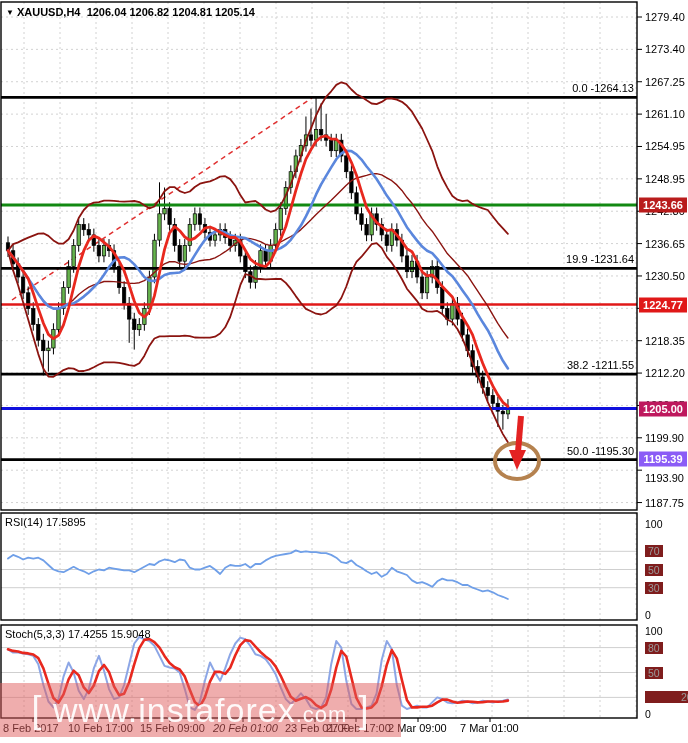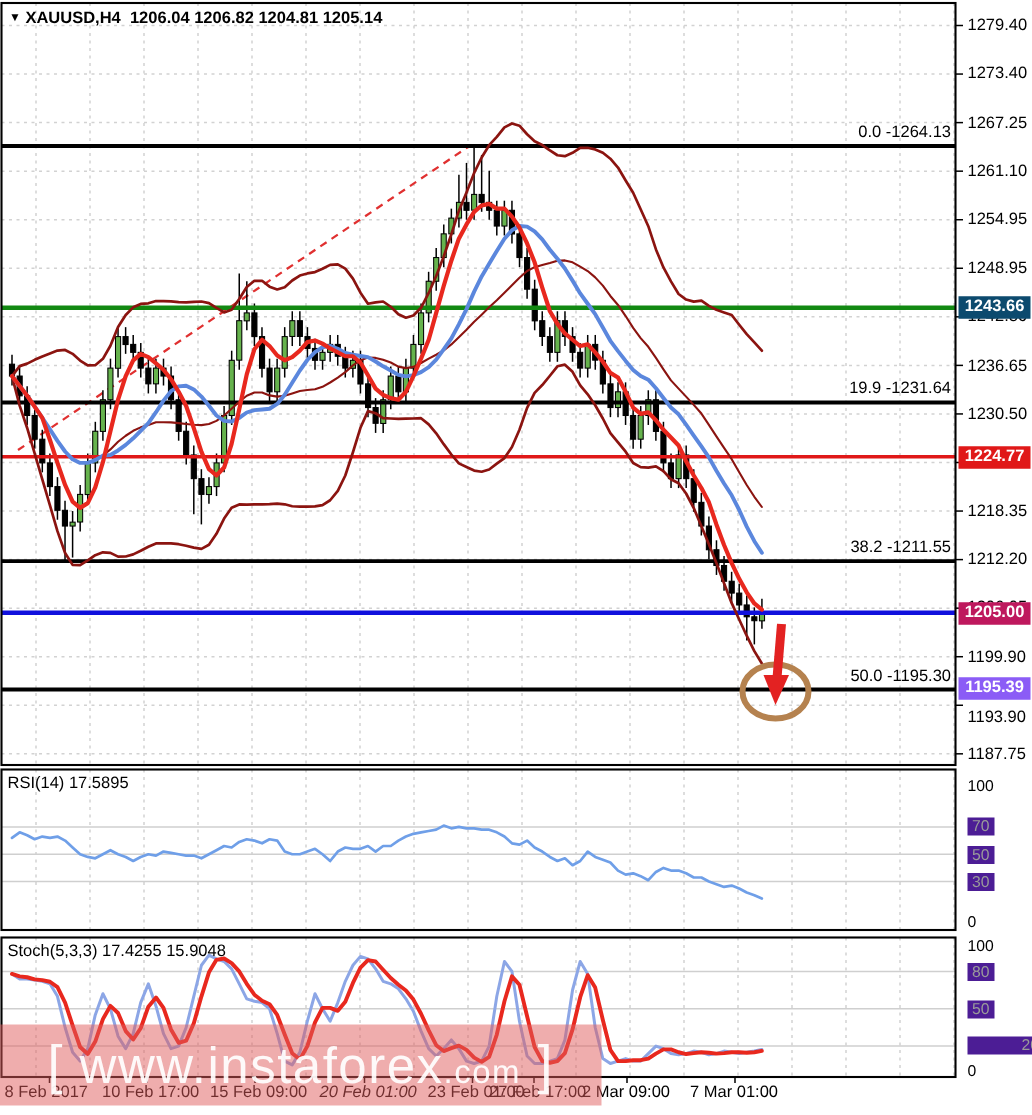--- a/index.html
+++ b/index.html
@@ -7,21 +7,21 @@
           font-family:"Liberation Sans",sans-serif;}
   #chart-svg{position:absolute;left:0;top:0;z-index:1;}
   .ovl{position:absolute;z-index:2;white-space:nowrap;}
   #symbol-header{left:6px;top:6px;font-size:11px;font-weight:700;color:#000;}
   #symbol-header .tri{font-size:8px;vertical-align:1px;margin-right:3px;}
   #rsi-label{left:5px;top:516px;font-size:11px;color:#000;}
   #stoch-label{left:5px;top:628px;font-size:11px;color:#000;}
   .fib-label{position:absolute;z-index:2;right:54px;font-size:11px;color:#000;text-align:right;}
   .ptick{position:absolute;left:645px;z-index:2;font-size:11px;color:#000;transform:translateY(-50%);}
   .itick{position:absolute;left:645px;z-index:2;font-size:10.5px;color:#000;transform:translateY(-50%);}
-  .itick.boxed{background:#4c1d95;color:#9a9a9a;padding:0 3px;}
+  .itick.boxed{background:#7f1d1d;color:#9a9a9a;padding:0 3px;}
   .tag{position:absolute;left:639px;width:48px;height:15px;z-index:3;color:#fff;font-size:11px;
        font-weight:700;text-align:center;line-height:15px;transform:translateY(-50%);}
   .dlabel{position:absolute;top:722px;z-index:2;font-size:11px;color:#000;}
   #watermark-band{position:absolute;left:0;top:683px;width:401px;height:54px;z-index:6;
        display:flex;align-items:center;justify-content:center;pointer-events:none;}
   #watermark-band .wm{color:rgba(255,255,255,0.92);font-size:34px;letter-spacing:1px;}
   #watermark-band .wm .suf{font-size:22px;}
   #watermark-band .wm .br{font-weight:300;font-size:36px;}
 </style>
 </head>
@@ -385,21 +385,21 @@
       <div class="ptick" style="top: 211.22px;">1242.80</div>
       <div class="ptick" style="top: 243.59px;">1236.65</div>
       <div class="ptick" style="top: 275.96px;">1230.50</div>
       <div class="ptick" style="top: 308.33px;">1224.35</div>
       <div class="ptick" style="top: 340.7px;">1218.35</div>
       <div class="ptick" style="top: 373.07px;">1212.20</div>
       <div class="ptick" style="top: 405.44px;">1206.05</div>
       <div class="ptick" style="top: 437.81px;">1199.90</div>
       <div class="ptick" style="top: 478.18px;">1193.90</div>
       <div class="ptick" style="top: 502.55px;">1187.75</div>
-      <div class="tag" style="top: 205.105px; background: #0c4a6e; z-index: 3;">1243.66</div>
+      <div class="tag" style="top: 205.105px; background: #b91c1c; z-index: 3;">1243.66</div>
       <div class="tag" style="top: 304.526px; background: rgb(224, 24, 24); z-index: 3;">1224.77</div>
       <div class="tag" style="top: 408.579px; background: #be185d; z-index: 3;">1205.00</div>
       <div class="tag" style="top: 459.158px; background: #8b5cf6; z-index: 3;">1195.39</div>
       <div class="itick" style="top: 524px;">100</div>
       <div class="itick boxed" style="top: 551.3px;">70</div>
       <div class="itick boxed" style="top: 569.5px;">50</div>
       <div class="itick boxed" style="top: 587.7px;">30</div>
       <div class="itick" style="top: 615px;">0</div>
       <div class="itick" style="top: 631px;">100</div>
       <div class="itick boxed" style="top: 647.6px;">80</div>

